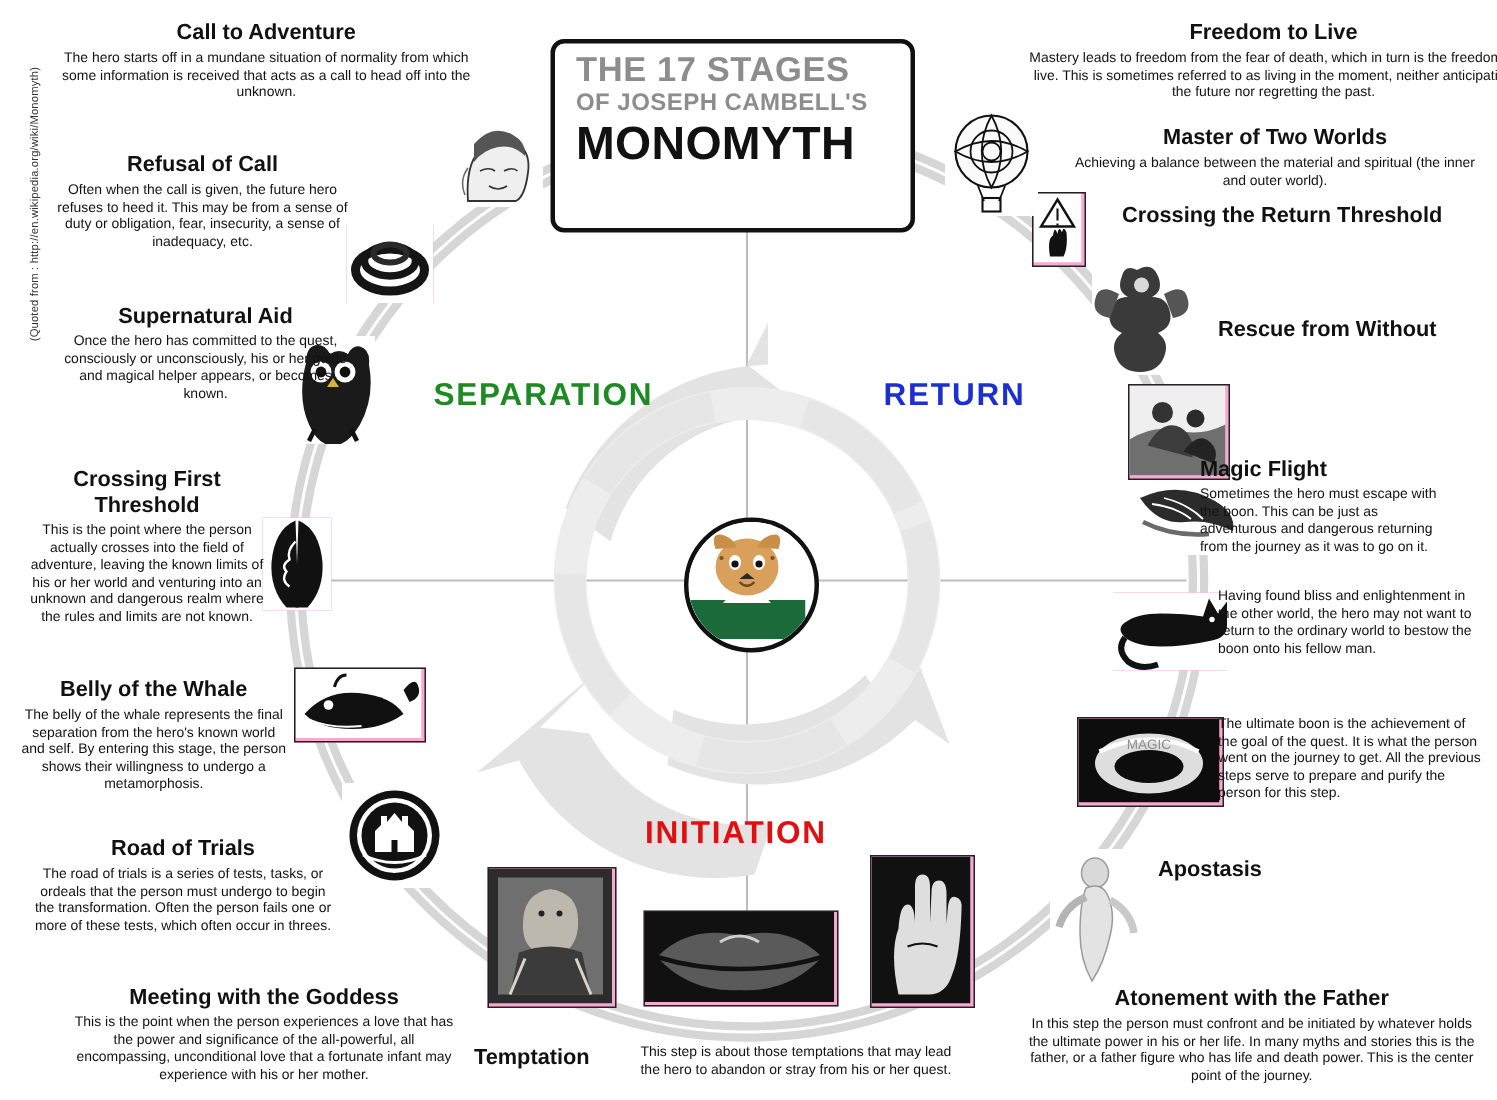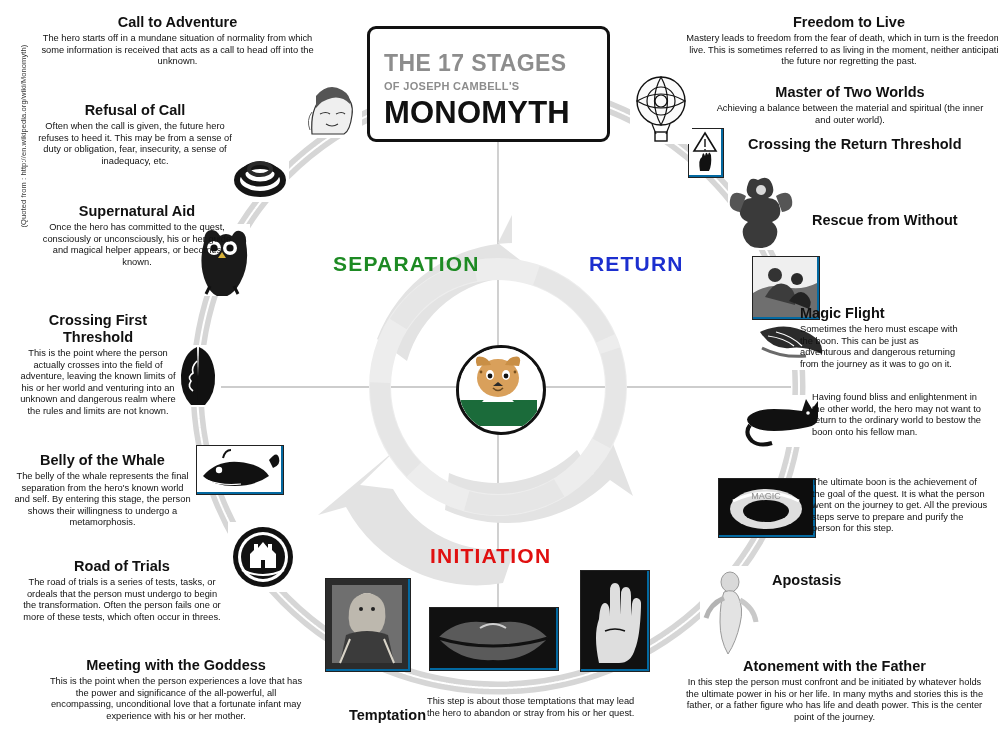--- a/index.html
+++ b/index.html
@@ -32,57 +32,57 @@
     letter-spacing: 0.1px;
     white-space: nowrap;
   }
 
   
   .title-box {
     position: absolute;
     left: 367px;
     top: 26px;
     width: 243px;
-    height: 116px;
+    height: 129px;
     background: #ffffff;
     border: 3px solid #111;
     border-radius: 9px;
     box-sizing: border-box;
-    padding: 22px 12px 0 14px;
+    padding: 5px 12px 0 14px;
   }
   .title-l1 {
     font-size: 23px;
     font-weight: bold;
     color: #8d8d8d;
     letter-spacing: 0.4px;
     line-height: 25px;
   }
   .title-l2 {
-    font-size: 11px;
+    font-size: 16px;
     font-weight: bold;
     color: #8d8d8d;
     letter-spacing: 0.3px;
     line-height: 20px;
   }
   .title-l3 {
     font-size: 31px;
     font-weight: bold;
     color: #111;
     letter-spacing: 0.2px;
     line-height: 34px;
   }
 
   
   .section-label {
     position: absolute;
     font-size: 21px;
     font-weight: bold;
     letter-spacing: 1.2px;
   }
-  #sec-separation { left: 289px; top: 252px; color: #1d8a23; margin-left: 44px; }
+  #sec-separation { left: 289px; top: 252px; color: #1d8a23; }
   #sec-return     { left: 589px; top: 252px; color: #1c2fcf; }
   #sec-initiation { left: 430px; top: 544px; color: #e01010; }
 
   
   .stage { position: absolute; }
   .stage .stage-title {
     font-size: 14.5px;
     font-weight: bold;
     color: #111;
     line-height: 17px;
@@ -113,21 +113,21 @@
   #st-magic         { left: 800px; top: 305px; width: 160px; }
   #st-rescue        { left: 812px; top: 212px; width: 176px; }
   #st-crossing-ret  { left: 748px; top: 136px; width: 240px; }
   #st-master        { left: 712px; top: 84px;  width: 276px; }
   #st-freedom       { left: 662px; top: 14px;  width: 326px; margin-left: 24px; }
 
   
   .icon-tile {
     position: absolute;
     overflow: hidden;
-    background: #0369a1;
+    background: #f9a8d4;
   }
   .icon-tile svg { display: block; }
   .tile-bordered { border: 1px solid #222; }
 
   
   #center-medallion {
     position: absolute;
     left: 456px;
     top: 345px;
     width: 84px;
@@ -398,21 +398,21 @@
   <div class="stage-title">Road of Trials</div>
   <div class="stage-desc">The road of trials is a series of tests, tasks, or ordeals that the person must undergo to begin the transformation. Often the person fails one or more of these tests, which often occur in threes.</div>
 </div>
 
 <div class="stage ta-c" id="st-goddess">
   <div class="stage-title">Meeting with the Goddess</div>
   <div class="stage-desc">This is the point when the person experiences a love that has the power and significance of the all-powerful, all encompassing, unconditional love that a fortunate infant may experience with his or her mother.</div>
 </div>
 
 <div class="stage ta-l" id="st-temptation">
-  <div class="stage-title" style="margin-top:10px;text-align:right;">Temptation</div>
+  <div class="stage-title" style="">Temptation</div>
 </div>
 <div class="stage ta-l" id="st-temptation-d">
   <div class="stage-desc">This step is about those temptations that may lead the hero to abandon or stray from his or her quest.</div>
 </div>
 
 <div class="stage ta-c" id="st-atonement">
   <div class="stage-title">Atonement with the Father</div>
   <div class="stage-desc">In this step the person must confront and be initiated by whatever holds the ultimate power in his or her life. In many myths and stories this is the father, or a father figure who has life and death power. This is the center point of the journey.</div>
 </div>
 

